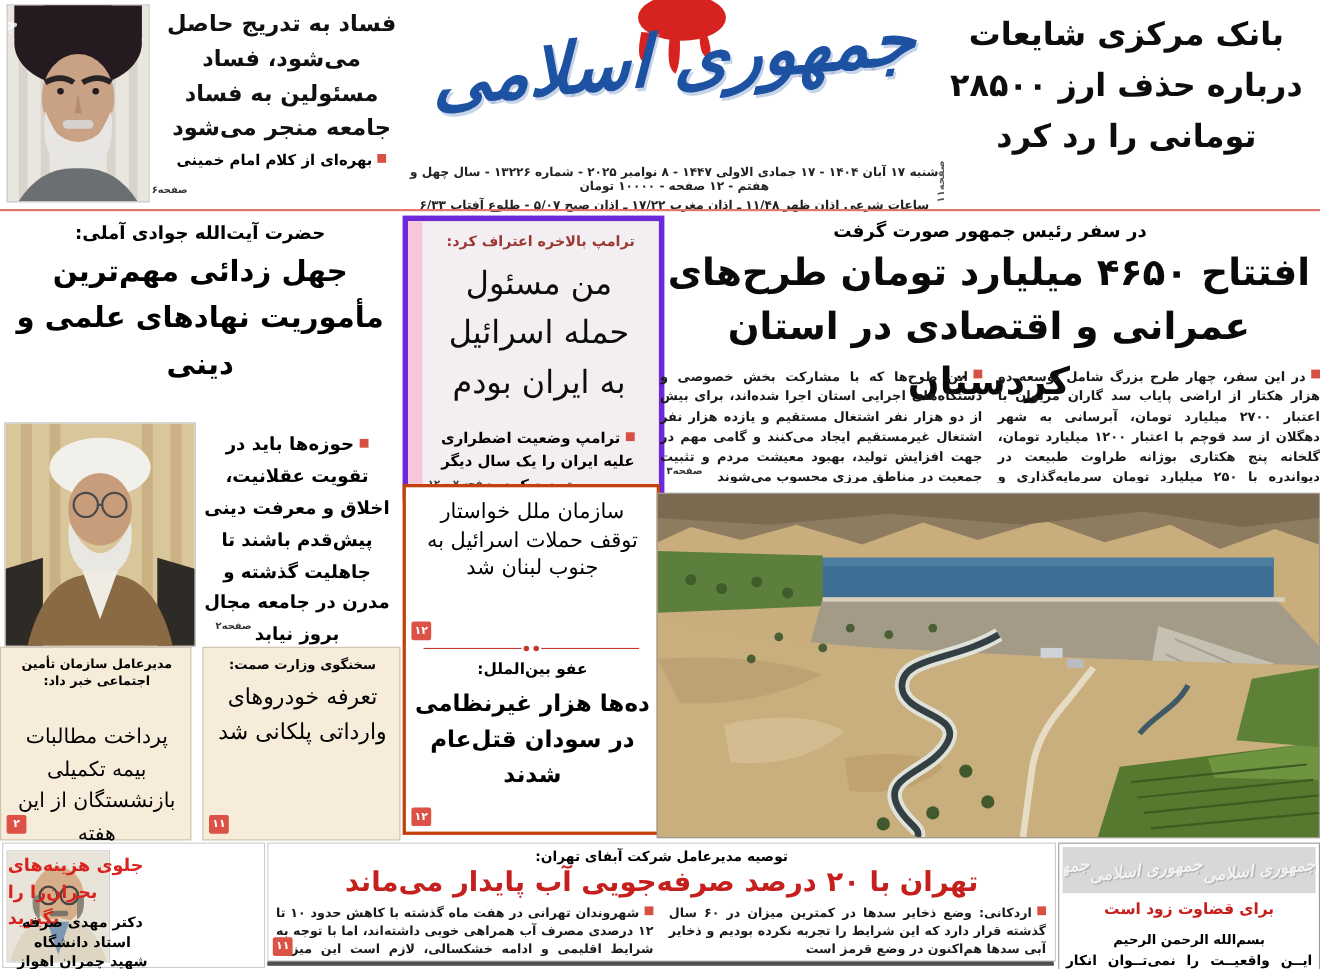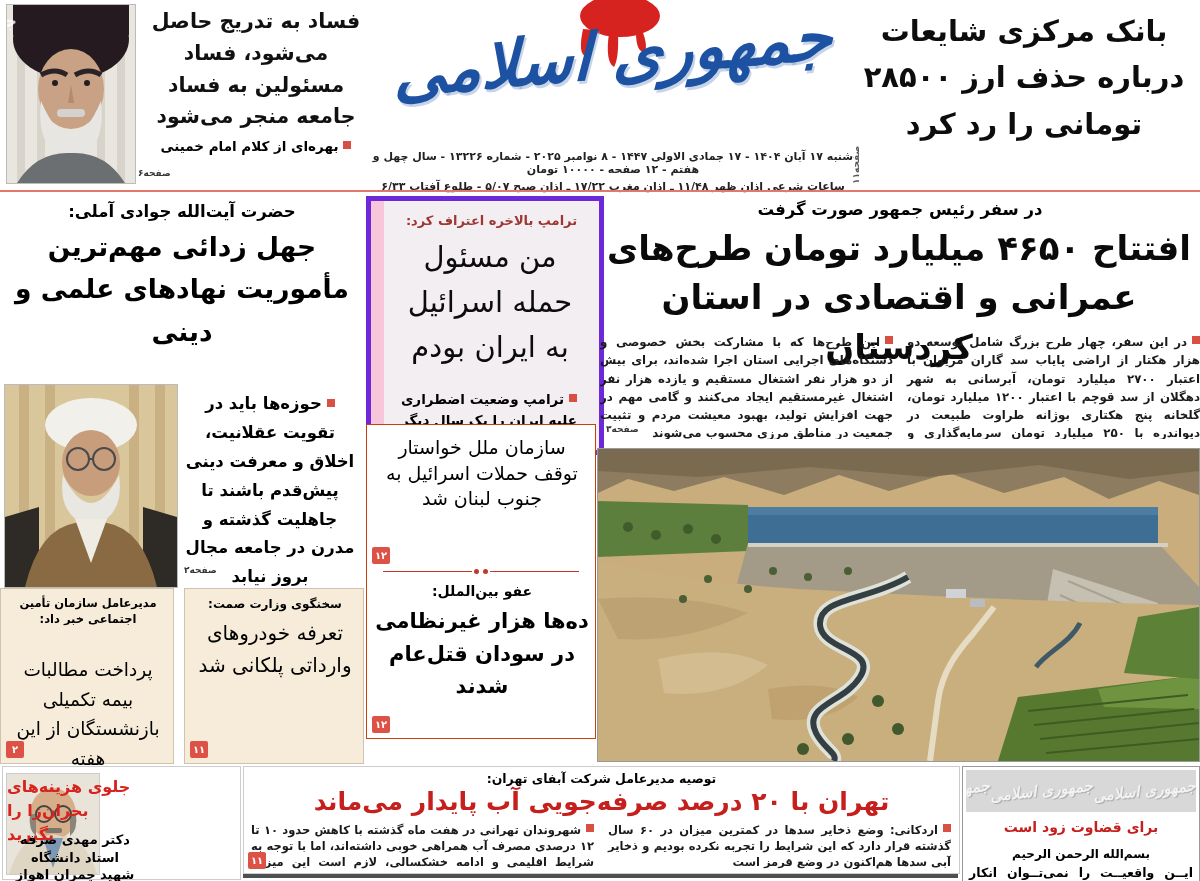--- a/index.html
+++ b/index.html
@@ -27,36 +27,36 @@
   #date2{font-size:11px;font-weight:bold;color:#222;margin-top:4px;letter-spacing:.5px;}
   #bank{left:852px;top:8px;width:344px;}
   #bank-head{font-size:29px;font-weight:800;line-height:1.6;color:#0d0d0d;}
   #bank-page{left:851px;top:184px;transform:rotate(-90deg);transform-origin:left top;color:#555;}
   #red-rule{left:0;top:190px;width:1200px;height:2px;background:#e4766b;}
   
   #javadi-kicker{left:10px;top:202px;width:344px;font-size:16.5px;font-weight:800;}
   #javadi-head{left:6px;top:226px;width:352px;font-size:26.5px;font-weight:900;line-height:1.6;}
   #javadi-photo{left:4px;top:384px;width:172px;height:202px;border:1px solid #bbb;}
   #javadi-quote{left:180px;top:390px;width:180px;font-size:16.5px;font-weight:800;line-height:1.75;text-align:center;}
-  #javadi-page{left:184px;top:565px;}
+  #javadi-page{left:196px;top:565px;}
   
   #trump-box{left:366px;top:196px;width:228px;height:249px;background:#f2eef1;border:5px solid #6d28d9;}
   #trump-strip{position:absolute;left:0;top:0;width:13px;height:100%;background:#f7c6da;}
   #trump-kicker{position:absolute;right:10px;top:12px;width:195px;text-align:center;font-size:13px;font-weight:800;color:#9c3733;}
   #trump-head{position:absolute;right:14px;top:34px;width:190px;text-align:center;font-size:29px;font-weight:400;line-height:1.55;color:#0c0c0c;}
   #trump-deck{position:absolute;right:20px;top:188px;width:180px;text-align:center;font-size:13.5px;font-weight:800;line-height:1.55;}
   #trump-page{position:absolute;left:18px;bottom:4px;}
   
   #main-kicker{left:600px;top:200px;width:600px;font-size:16.5px;font-weight:800;}
   #main-head{left:598px;top:224px;width:602px;font-size:34px;font-weight:900;line-height:1.45;color:#0a0a0a;}
   #main-cols{left:600px;top:333px;width:600px;height:106px;display:flex;gap:14px;overflow:hidden;}
   .mcol{width:293px;font-size:11.8px;font-weight:700;line-height:1.55;color:#1a1a1a;}
   #main-page{left:606px;top:424px;}
   
-  #mid-col{left:366px;top:424px;width:228px;height:313px;border:1px solid #c2410c;background:#fff;}
+  #mid-col{left:366px;top:440px;width:228px;height:313px;border:3px solid #c2410c;background:#fff;}
   #un-head{position:absolute;right:8px;top:10px;width:210px;text-align:center;font-size:19px;font-weight:500;line-height:1.35;}
   #un-badge{left:5px;top:122px;}
   #mid-div{position:absolute;left:16px;right:16px;top:144px;display:flex;align-items:center;}
   .divline{flex:1;height:1.5px;background:#c0392b;}
   .divdot{width:5px;height:5px;border-radius:50%;background:#c0392b;margin:0 2px;}
   #sudan-kicker{position:absolute;right:8px;top:158px;width:210px;text-align:center;font-size:14px;font-weight:800;}
   #sudan-head{position:absolute;right:6px;top:180px;width:214px;text-align:center;font-size:21px;font-weight:900;line-height:1.55;}
   #sudan-badge{left:5px;bottom:5px;}
   
   .cream{background:#f6ecd9;border:1px solid #cfc4ab;}

